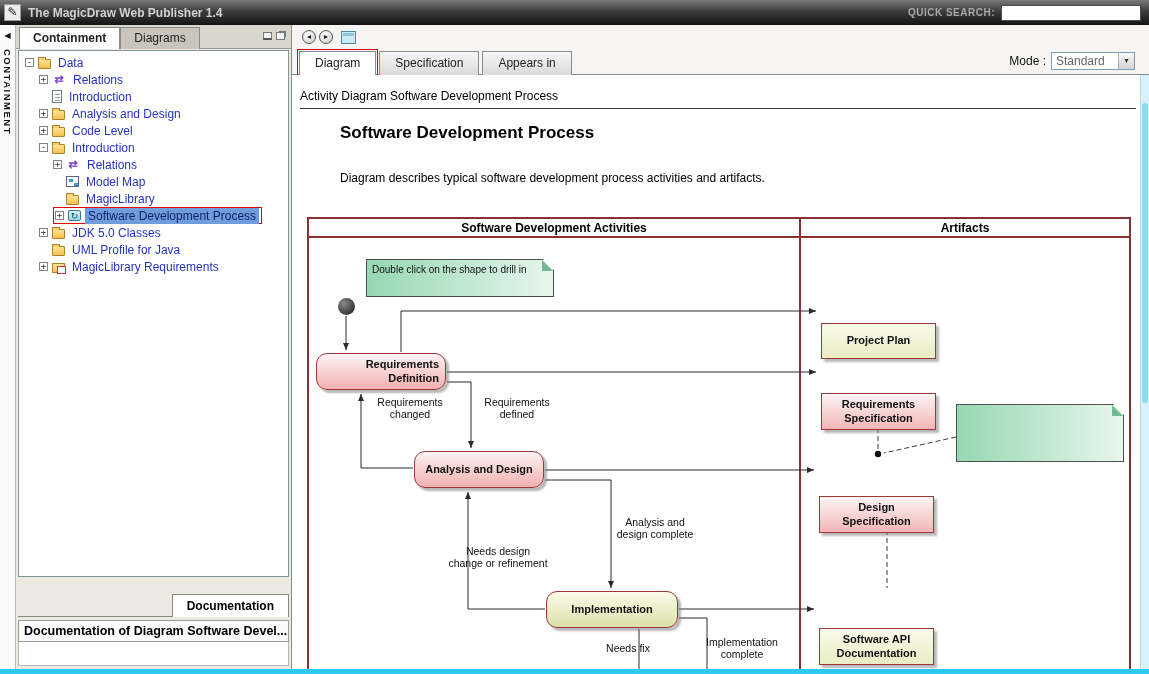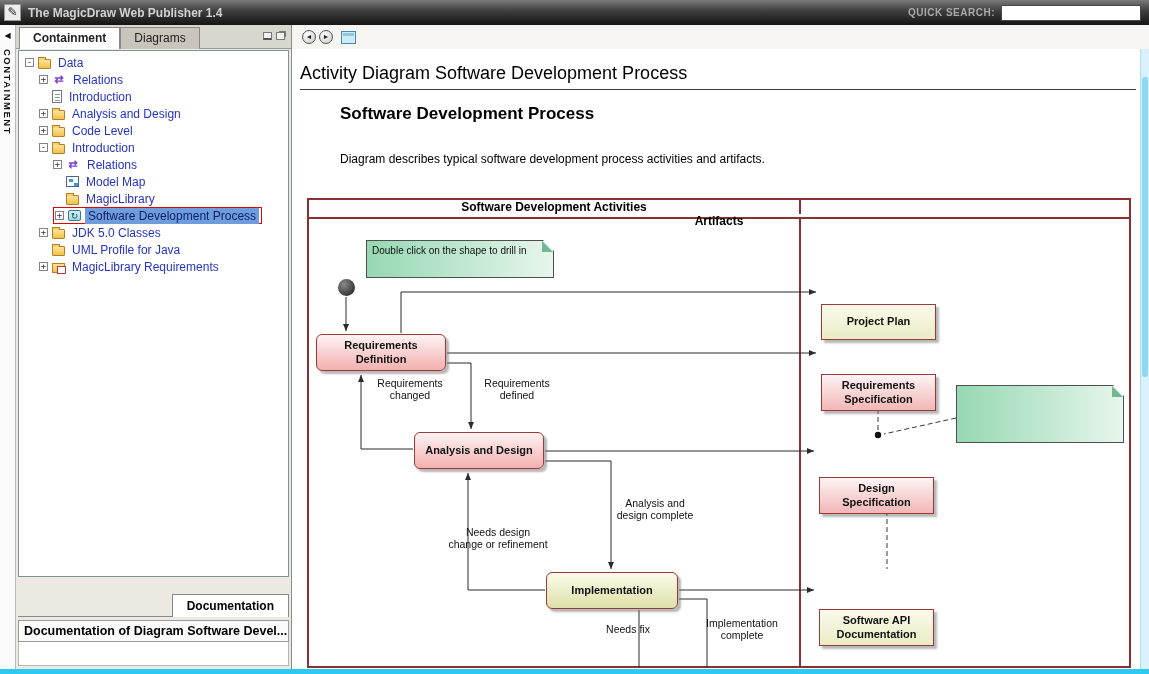--- a/index.html
+++ b/index.html
@@ -70,36 +70,36 @@
   .mtab { border:1px solid #8a8a8a; border-bottom:none; background:linear-gradient(#f6f6f6,#dadada); padding:4px 15px 5px; font-size:12px; color:#222; margin-right:3px; position:relative; top:1px; cursor:pointer; white-space:nowrap; }
   .mtab.active { background:#fff; }
   .mtab.active::after { content:""; position:absolute; left:-3px; right:-3px; top:-3px; bottom:-1px; border:1px solid #e00000; pointer-events:none; }
   .mode-area { margin-left:auto; display:flex; align-items:center; gap:5px; padding:0 14px 4px 0; }
   .mode-label { font-size:12px; color:#111; }
   .mode-select { width:84px; height:18px; border:1px solid #7f9db9; background:#fff; font-size:12px; color:#666; display:flex; align-items:center; padding-left:4px; cursor:pointer; }
   .mode-arrow { margin-left:auto; width:16px; height:16px; background:linear-gradient(#f8f8f8,#d4d4d4); border-left:1px solid #9db2c4; text-align:center; font-size:7px; line-height:16px; color:#333; }
 
   .content-outer { flex:1; position:relative; min-height:0; background:#fff; }
   .content { position:absolute; inset:0 9px 0 0; padding:8px 4px 0 8px; overflow:hidden; }
-  .page-title { font-size:18px; font-weight:normal; color:#000; margin:6px 0 5px 0; }
+  .page-title { font-size:12px; font-weight:normal; color:#000; margin:6px 0 5px 0; }
   .rule { border:none; border-top:1px solid #3a3a3a; margin:0 0 12px 0; }
   .section-title { font-size:17px; font-weight:bold; color:#000; margin:14px 0 0 40px; }
   .description { font-size:12px; color:#000; margin:28px 0 32px 40px; }
 
   
   .diagram { position:relative; margin-left:7px; width:824px; height:470px; border:2px solid #8b3030; background:#fff; }
-  .lane-head { display:flex; height:19px; border-bottom:2px solid #8b3030; background:#fdfdfd;flex-direction:column; }
+  .lane-head { display:flex; height:19px; border-bottom:2px solid #8b3030; background:#fdfdfd; }
   .lane-cell { display:flex; align-items:center; justify-content:center; font-size:12px; font-weight:bold; color:#000; }
   .lane-cell.left { width:492px; border-right:2px solid #8b3030; }
   .lane-cell.right { flex:1; }
   .lane-divider { position:absolute; left:490px; top:19px; bottom:0; width:0; border-left:2px solid #8b3030; }
   .edges { position:absolute; left:0; top:0; pointer-events:none; }
 
   .initial-node { position:absolute; left:29px; top:79px; width:17px; height:17px; border-radius:50%; background:radial-gradient(circle at 35% 32%,#8a8a8a,#161616); }
-  .activity { position:absolute; border:1px solid #9c3838; border-radius:6px; background:linear-gradient(180deg,#fdf3f3 0%,#f3b0b0 100%); box-shadow:3px 3px 2px rgba(125,125,125,.55); display:flex; align-items:center; justify-content:center; text-align:center; font-weight:bold; font-size:11px; line-height:1.2; color:#111; padding:2px 6px; cursor:pointer; }
+  .activity { position:absolute; border:1px solid #9c3838; border-radius:11px; background:linear-gradient(180deg,#fdf3f3 0%,#f3b0b0 100%); box-shadow:3px 3px 2px rgba(125,125,125,.55); display:flex; align-items:center; justify-content:center; text-align:right; font-weight:bold; font-size:11px; line-height:1.2; color:#111; padding:2px 6px; cursor:pointer; }
   .activity.yellow { background:linear-gradient(180deg,#fbfbea 0%,#dde0a9 100%); }
   .artifact { position:absolute; border:1px solid #9c3838; background:linear-gradient(180deg,#fdf4f4 0%,#f2b6b6 100%); box-shadow:3px 3px 2px rgba(125,125,125,.55); display:flex; align-items:center; justify-content:center; text-align:center; font-weight:bold; font-size:11px; line-height:1.2; color:#111; padding:2px 5px; cursor:pointer;margin-top:37px; }
   .artifact.khaki { background:linear-gradient(180deg,#fafaec 0%,#e9ecc4 100%); }
   .note { position:absolute; font-size:10px; line-height:1.25; color:#111; background:linear-gradient(90deg,#96d8b2,#e7f6ec); border:1px solid #4f4f4f; padding:4px 12px 3px 5px; clip-path:polygon(0 0, calc(100% - 11px) 0, 100% 11px, 100% 100%, 0 100%); cursor:pointer; }
   .note .fold { position:absolute; top:0; right:0; width:0; height:0; border-bottom:11px solid #72b890; border-right:11px solid transparent; }
   .elabel { position:absolute; font-size:10.5px; line-height:1.18; text-align:center; color:#111; white-space:pre-line; }
 
   
   .vscroll { position:absolute; right:0; top:0; bottom:0; width:9px; background:#d9f1fa; border-left:1px solid #b4dcec; }
   .vthumb { position:absolute; left:1px; right:1px; top:28px; height:300px; background:#8fd8f2; border-radius:3px; cursor:pointer; }
@@ -212,20 +212,32 @@
       </div>
     </div>
 
     <div class="mainpanel">
       <div class="toolbar">
         <div class="nav-circle">◄</div>
         <div class="nav-circle">►</div>
         <div class="diagram-btn"></div>
       </div>
 
+      <div class="mtabstrip">
+        <div class="mtab active">Diagram</div>
+        <div class="mtab">Specification</div>
+        <div class="mtab">Appears in</div>
+        <div class="mode-area">
+          <span class="mode-label">Mode :</span>
+          <div class="mode-select">
+            <span>Standard</span>
+            <span class="mode-arrow">▼</span>
+          </div>
+        </div>
+      </div>
 
       <div class="content-outer">
         <div class="content">
           <div class="page-title">Activity Diagram Software Development Process</div>
           <hr class="rule">
           <div class="section-title">Software Development Process</div>
           <div class="description">Diagram describes typical software development process activities and artifacts.</div>
 
           <div class="diagram">
             <div class="lane-head">

